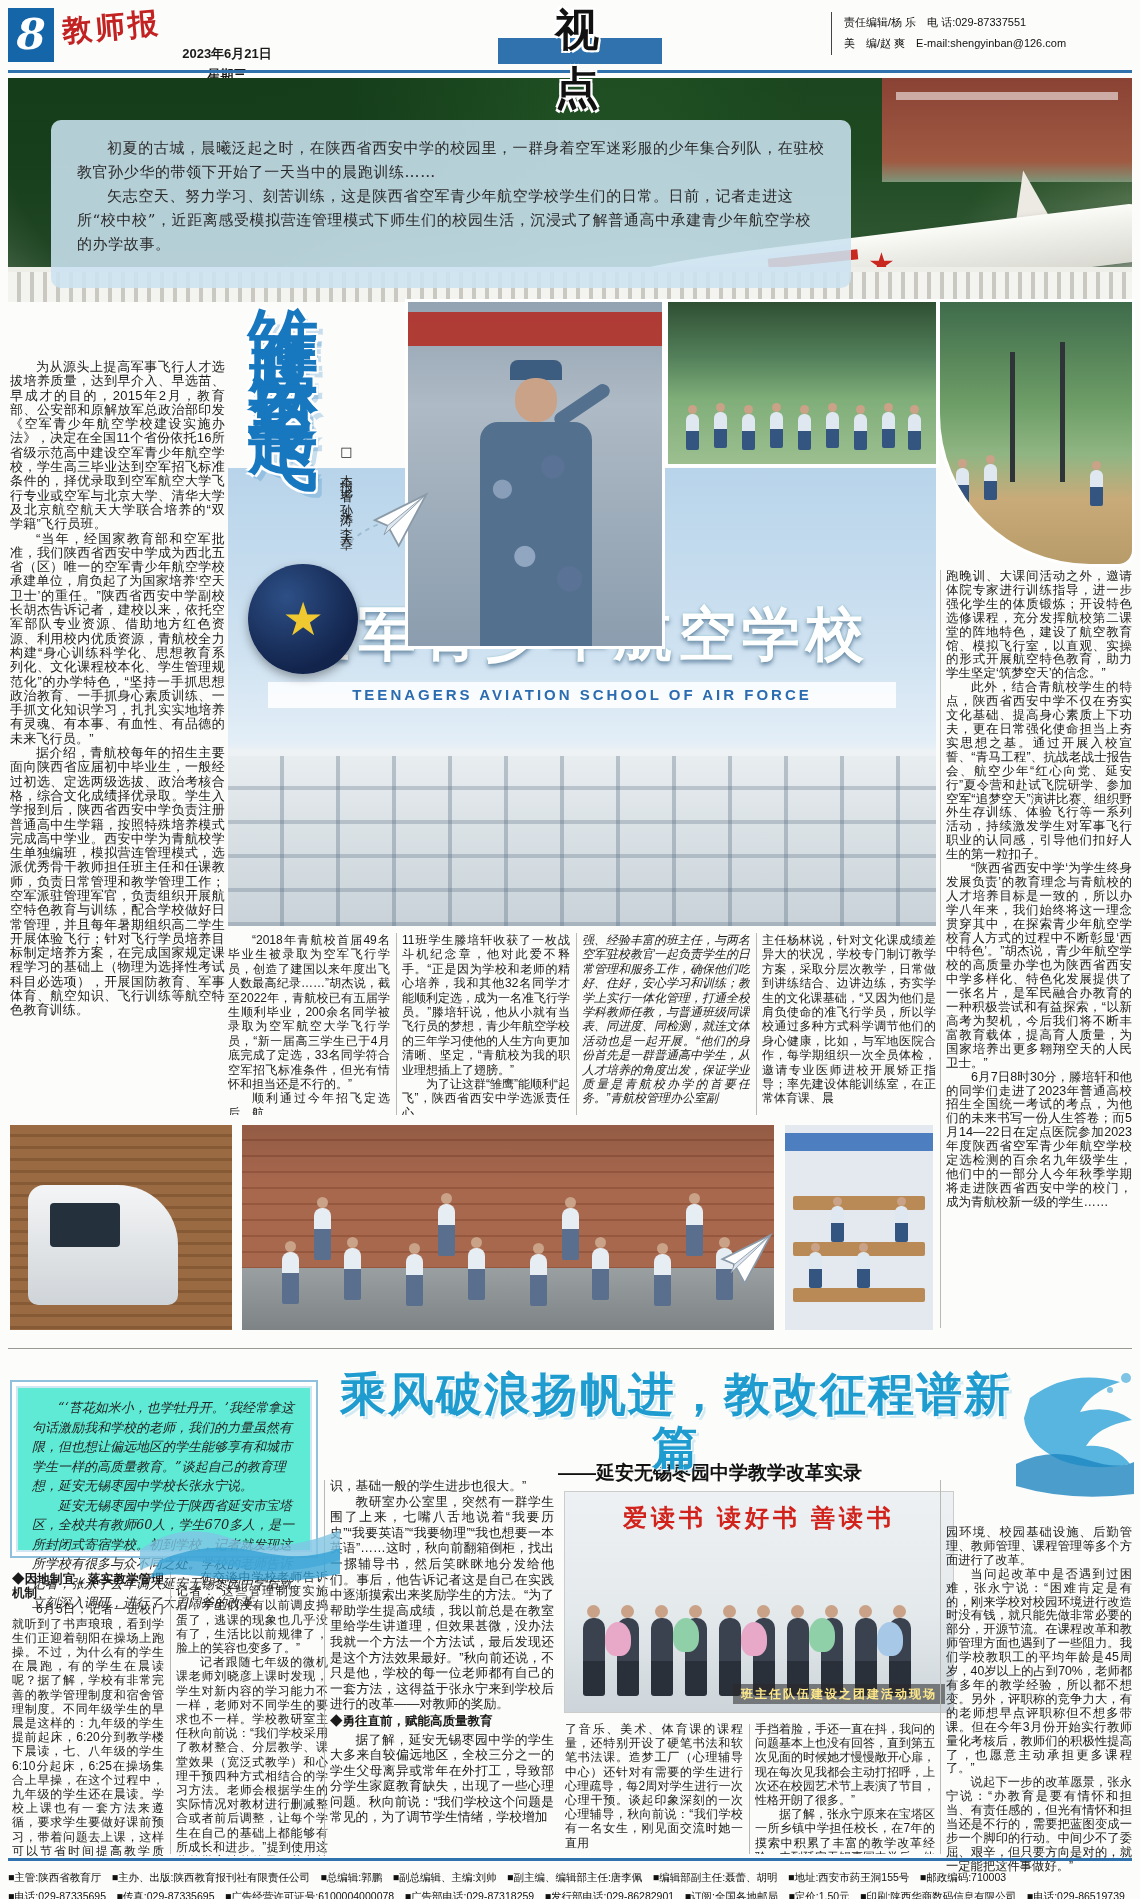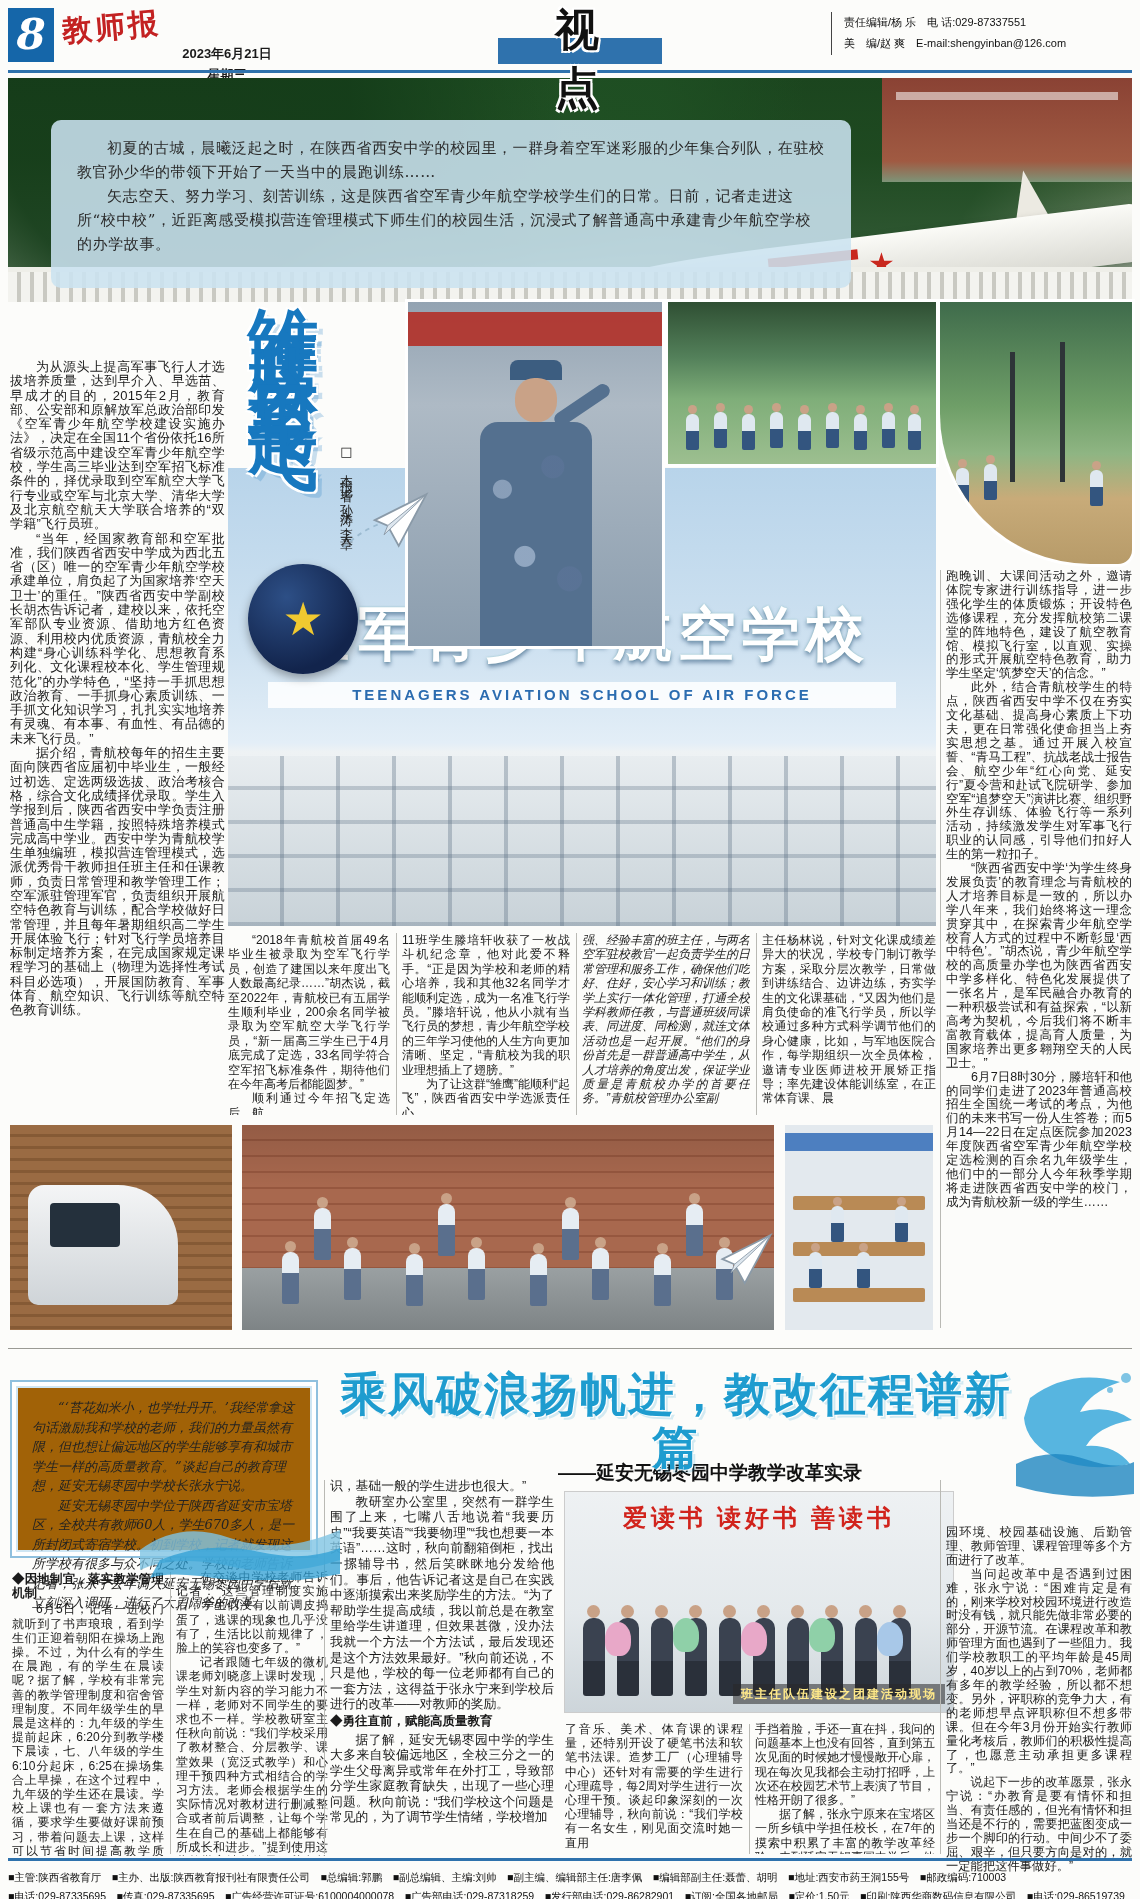--- a/index.html
+++ b/index.html
@@ -105,21 +105,21 @@
   .mstu{position:absolute;width:17px;height:52px;border-radius:8px 8px 2px 2px;
     background:linear-gradient(180deg,#e6edf3 0 40%,#5a6f8d 40% 100%);}
   .mstu::before{content:"";position:absolute;left:3px;top:-11px;width:11px;height:11px;border-radius:50%;background:#c9a287;}
   .ph-class{position:absolute;left:785px;top:1125px;width:148px;height:205px;overflow:hidden;background:#e3e9ee;}
   .class-banner{position:absolute;left:0;top:8px;width:100%;height:18px;background:#4d7fc0;}
   .desk{position:absolute;height:14px;background:#b98a55;border-radius:2px;}
   
   .secline{position:absolute;left:8px;right:8px;top:1348px;height:1px;background:#9a9a94;}
   .qbox{position:absolute;left:10px;top:1380px;width:308px;height:178px;box-sizing:border-box;
     border:2px solid #8fc0de;box-shadow:0 0 0 4px #fff inset,0 0 0 6px #cfe6f3 inset;
-    padding:16px 20px;background:#a16207;}
+    padding:16px 20px;background:#5eead4;}
   .qbox p{margin:0;text-indent:2em;font:italic 13px/1.5 "DejaVu Serif",serif;color:#222;}
   .headline2{position:absolute;left:326px;top:1368px;width:700px;text-align:center;z-index:3;
     font:bold 46px/1.15 "Liberation Sans",sans-serif;color:#1e9ccf;letter-spacing:2px;
     text-shadow:1px 1px 0 #fff,3px 3px 0 rgba(30,156,207,.18);}
   .subtitle2{position:absolute;left:430px;top:1462px;width:560px;text-align:center;font:bold 19px/1.2 "Liberation Sans",sans-serif;color:#111;}
   .byline2{position:absolute;left:480px;top:1502px;width:300px;text-align:center;font:13px/1.2 "DejaVu Serif",serif;color:#222;}
   .bcol{position:absolute;overflow:hidden;text-align:justify;font-size:12px;line-height:14.2px;}
   .bcol p{margin:0;text-indent:2em;}
   .bcol .shead{font-weight:bold;text-indent:0;font-size:12.5px;margin:2px 0;}
   .b1{left:12px;top:1570px;width:152px;height:286px;}
@@ -227,21 +227,21 @@
     <path d="M40 34 L96 6 L66 62 L54 40 Z" fill="#ffffff" stroke="#8a9aa8" stroke-width="2"></path>
     <path d="M54 40 L96 6 L50 50 Z" fill="#dde6ee" stroke="#8a9aa8" stroke-width="1"></path>
   </svg>
 
   <div class="ncol c1">
     <p>为从源头上提高军事飞行人才选拔培养质量，达到早介入、早选苗、早成才的目的，2015年2月，教育部、公安部和原解放军总政治部印发《空军青少年航空学校建设实施办法》，决定在全国11个省份依托16所省级示范高中建设空军青少年航空学校，学生高三毕业达到空军招飞标准条件的，择优录取到空军航空大学飞行专业或空军与北京大学、清华大学及北京航空航天大学联合培养的“双学籍”飞行员班。</p>
     <p>“当年，经国家教育部和空军批准，我们陕西省西安中学成为西北五省（区）唯一的空军青少年航空学校承建单位，肩负起了为国家培养‘空天卫士’的重任。”陕西省西安中学副校长胡杰告诉记者，建校以来，依托空军部队专业资源、借助地方红色资源、利用校内优质资源，青航校全力构建“身心训练科学化、思想教育系列化、文化课程校本化、学生管理规范化”的办学特色，“坚持一手抓思想政治教育、一手抓身心素质训练、一手抓文化知识学习，扎扎实实地培养有灵魂、有本事、有血性、有品德的未来飞行员。”</p>
     <p>据介绍，青航校每年的招生主要面向陕西省应届初中毕业生，一般经过初选、定选两级选拔、政治考核合格，综合文化成绩择优录取。学生入学报到后，陕西省西安中学负责注册普通高中生学籍，按照特殊培养模式完成高中学业。西安中学为青航校学生单独编班，模拟营连管理模式，选派优秀骨干教师担任班主任和任课教师，负责日常管理和教学管理工作；空军派驻管理军官，负责组织开展航空特色教育与训练，配合学校做好日常管理，并且每年暑期组织高二学生开展体验飞行；针对飞行学员培养目标制定培养方案，在完成国家规定课程学习的基础上（物理为选择性考试科目必选项），开展国防教育、军事体育、航空知识、飞行训练等航空特色教育训练。</p>
   </div>
   <div class="ncol c2">
-    <p>“2018年青航校首届49名毕业生被录取为空军飞行学员，创造了建国以来年度出飞人数最高纪录……”胡杰说，截至2022年，青航校已有五届学生顺利毕业，200余名同学被录取为空军航空大学飞行学员，“新一届高三学生已于4月底完成了定选，33名同学符合空军招飞标准条件，期待他们在今年高考后都能圆梦。”</p>
+    <p>“2018年青航校首届49名毕业生被录取为空军飞行学员，创造了建国以来年度出飞人数最高纪录……”胡杰说，截至2022年，青航校已有五届学生顺利毕业，200余名同学被录取为空军航空大学飞行学员，“新一届高三学生已于4月底完成了定选，33名同学符合空军招飞标准条件，但光有情怀和担当还是不行的。”</p>
     <p>顺利通过今年招飞定选后，航</p>
   </div>
   <div class="ncol c3">
     <p style="text-indent:0">11班学生滕培轩收获了一枚战斗机纪念章，他对此爱不释手。“正是因为学校和老师的精心培养，我和其他32名同学才能顺利定选，成为一名准飞行学员。”滕培轩说，他从小就有当飞行员的梦想，青少年航空学校的三年学习使他的人生方向更加清晰、坚定，“青航校为我的职业理想插上了翅膀。”</p>
     <p>为了让这群“雏鹰”能顺利“起飞”，陕西省西安中学选派责任心</p>
   </div>
   <div class="ncol c4">
     <p style="text-indent:0">强、经验丰富的班主任，与两名空军驻校教官一起负责学生的日常管理和服务工作，确保他们吃好、住好，安心学习和训练；教学上实行一体化管理，打通全校学科教师任教，与普通班级同课表、同进度、同检测，就连文体活动也是一起开展。“他们的身份首先是一群普通高中学生，从人才培养的角度出发，保证学业质量是青航校办学的首要任务。”青航校管理办公室副</p>
   </div>
   <div class="ncol c5">

